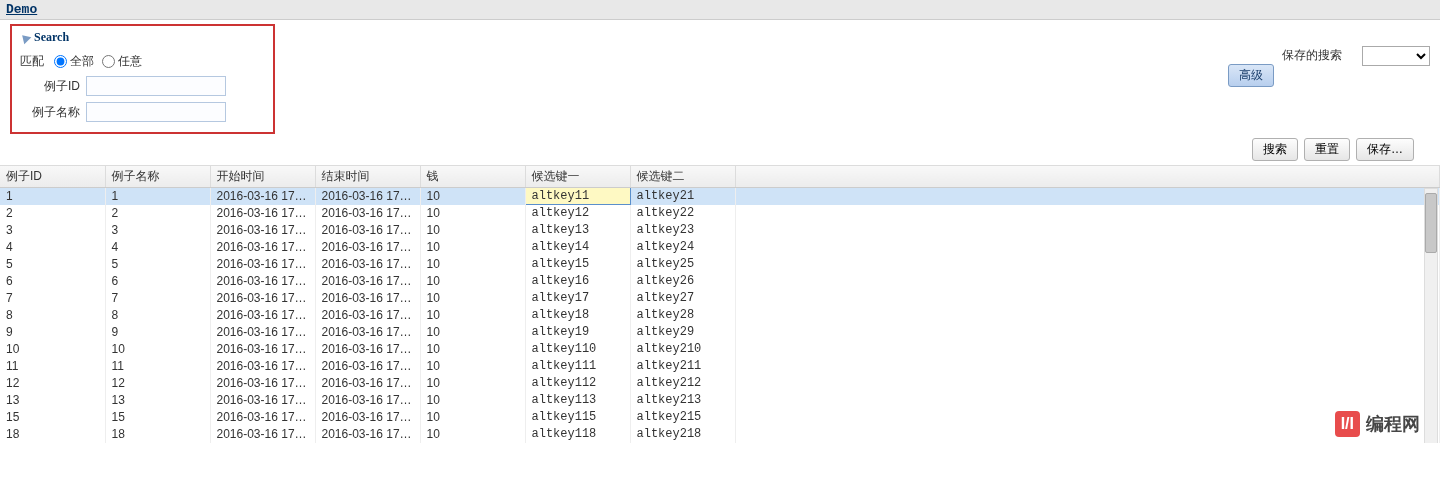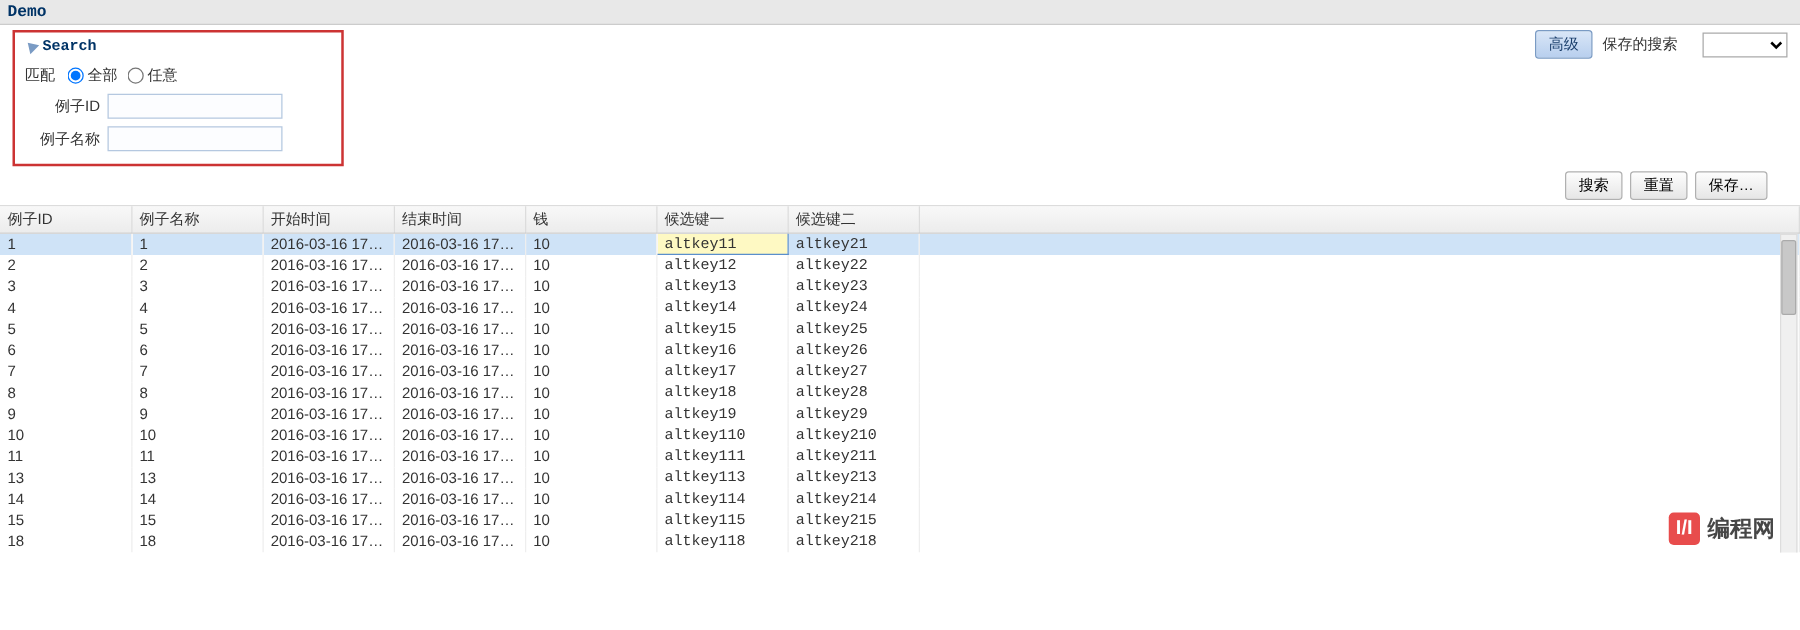--- a/index.html
+++ b/index.html
@@ -1,31 +1,31 @@
 <!DOCTYPE html>
 <html><head>
 <meta charset="utf-8">
 <style>
 * { box-sizing: border-box; margin: 0; padding: 0; }
 body { font-family: Arial, "Microsoft YaHei", sans-serif; font-size: 12px; color: #333; background: #fff; width: 1440px; }
-.title-bar { background: #e8e8e8; border-bottom: 1px solid #ccc; padding: 2px 6px; font-family: "Courier New", monospace; font-weight: bold; color: #003366; font-size: 13px; }
+.title-bar { background: #e8e8e8; border-bottom: 1px solid #ccc; padding: 2px 6px; font-family: "Courier New", monospace; font-weight: bold; color: #003366; font-size: 13px; text-decoration: underline; }
 .search-panel-row { display: flex; align-items: flex-start; padding: 4px 10px 0 10px; }
 .search-box { border: 2px solid #cc3333; padding: 4px 8px 10px 8px; width: 265px; }
-.search-header { display: flex; align-items: center; font-family: Liberation Mono, monospace; font-weight: bold; color: #003366; font-size: 12px; }
+.search-header { display: flex; align-items: center; font-family: Liberation Serif, serif; font-weight: bold; color: #003366; font-size: 12px; }
 .triangle-icon { width: 0; height: 0; border-left: 5px solid transparent; border-right: 5px solid transparent; border-bottom: 8px solid #7a9bc4; margin-right: 4px; transform: rotate(-45deg); }
 .match-row { margin-top: 8px; display: flex; align-items: center; font-size: 12px; font-family: "Microsoft YaHei", sans-serif; }
 .match-row label { margin-right: 10px; }
 .radio-item { display: inline-flex; margin-right: 8px; }
 .radio-item input { margin-right: 3px; }
 .field-row { margin-top: 6px; display: flex; align-items: center; }
 .field-label { width: 60px; text-align: right; margin-right: 6px; font-family: "Microsoft YaHei", sans-serif; }
 .field-input { width: 140px; height: 20px; border: 1px solid #b5c8e0; background: #fcfdff; padding: 0 4px; }
 .right-controls { margin-left: auto; display: flex; align-items: center; gap: 8px; }
 .btn { background: linear-gradient(#fdfdfd, #e6e6e6); border: 1px solid #b0b0b0; border-radius: 3px; padding: 2px 10px; font-size: 12px; cursor: pointer; }
-.btn-blue { background: linear-gradient(#d9e6f7, #b8cfee); border: 1px solid #7a9bc4; color: #1a3e6b; }
+.btn-blue { background: linear-gradient(#d9e6f7, #b8cfee); border: 1px solid #7a9bc4; color: #1a3e6b; margin-top: 40px; }
 .select-wrap { display: flex; align-items: center; gap: 20px; }
 .select-label { font-size: 12px; }
 .select { border: 1px solid #aaa; padding: 1px 4px; width: 68px; height: 20px; background: #fff; }
 .action-bar { display: flex; justify-content: flex-end; padding: 4px 26px; gap: 6px; }
 .table-wrap { position: relative; border-top: 1px solid #dcdcdc; }
 .grid { width: 100%; border-collapse: collapse; table-layout: fixed; }
 .grid th { background: linear-gradient(#f8f8f8, #ececec); border-right: 1px solid #dcdcdc; border-bottom: 1px solid #ccc; text-align: left; padding: 2px 6px; font-weight: normal; font-size: 12px; height: 20px; }
 .grid td { border-right: 1px solid #eee; padding: 1px 6px; font-size: 12px; height: 17px; white-space: nowrap; overflow: hidden; text-overflow: ellipsis; }
 .grid tr.selected td { background: #cfe3f7; }
 .grid tr.selected td.selcell { background: #fef9c3; border: 1px solid #5a8fcc; }
@@ -220,37 +220,37 @@
           <td>11</td>
           <td>11</td>
           <td>2016-03-16 17:…</td>
           <td>2016-03-16 17:…</td>
           <td>10</td>
           <td class="mono">altkey111</td>
           <td class="mono">altkey211</td>
           <td></td>
         </tr>
         <tr>
+          <td>12</td>
+          <td>12</td>
+          <td>2016-03-16 17:…</td>
+          <td>2016-03-16 17:…</td>
+          <td>10</td>
+          <td class="mono">altkey112</td>
+          <td class="mono">altkey212</td>
+          <td></td>
+        </tr>
+        <tr>
           <td>13</td>
           <td>13</td>
           <td>2016-03-16 17:…</td>
           <td>2016-03-16 17:…</td>
           <td>10</td>
           <td class="mono">altkey113</td>
           <td class="mono">altkey213</td>
-          <td></td>
-        </tr>
-        <tr>
-          <td>14</td>
-          <td>14</td>
-          <td>2016-03-16 17:…</td>
-          <td>2016-03-16 17:…</td>
-          <td>10</td>
-          <td class="mono">altkey114</td>
-          <td class="mono">altkey214</td>
           <td></td>
         </tr>
         <tr>
           <td>15</td>
           <td>15</td>
           <td>2016-03-16 17:…</td>
           <td>2016-03-16 17:…</td>
           <td>10</td>
           <td class="mono">altkey115</td>
           <td class="mono">altkey215</td>

